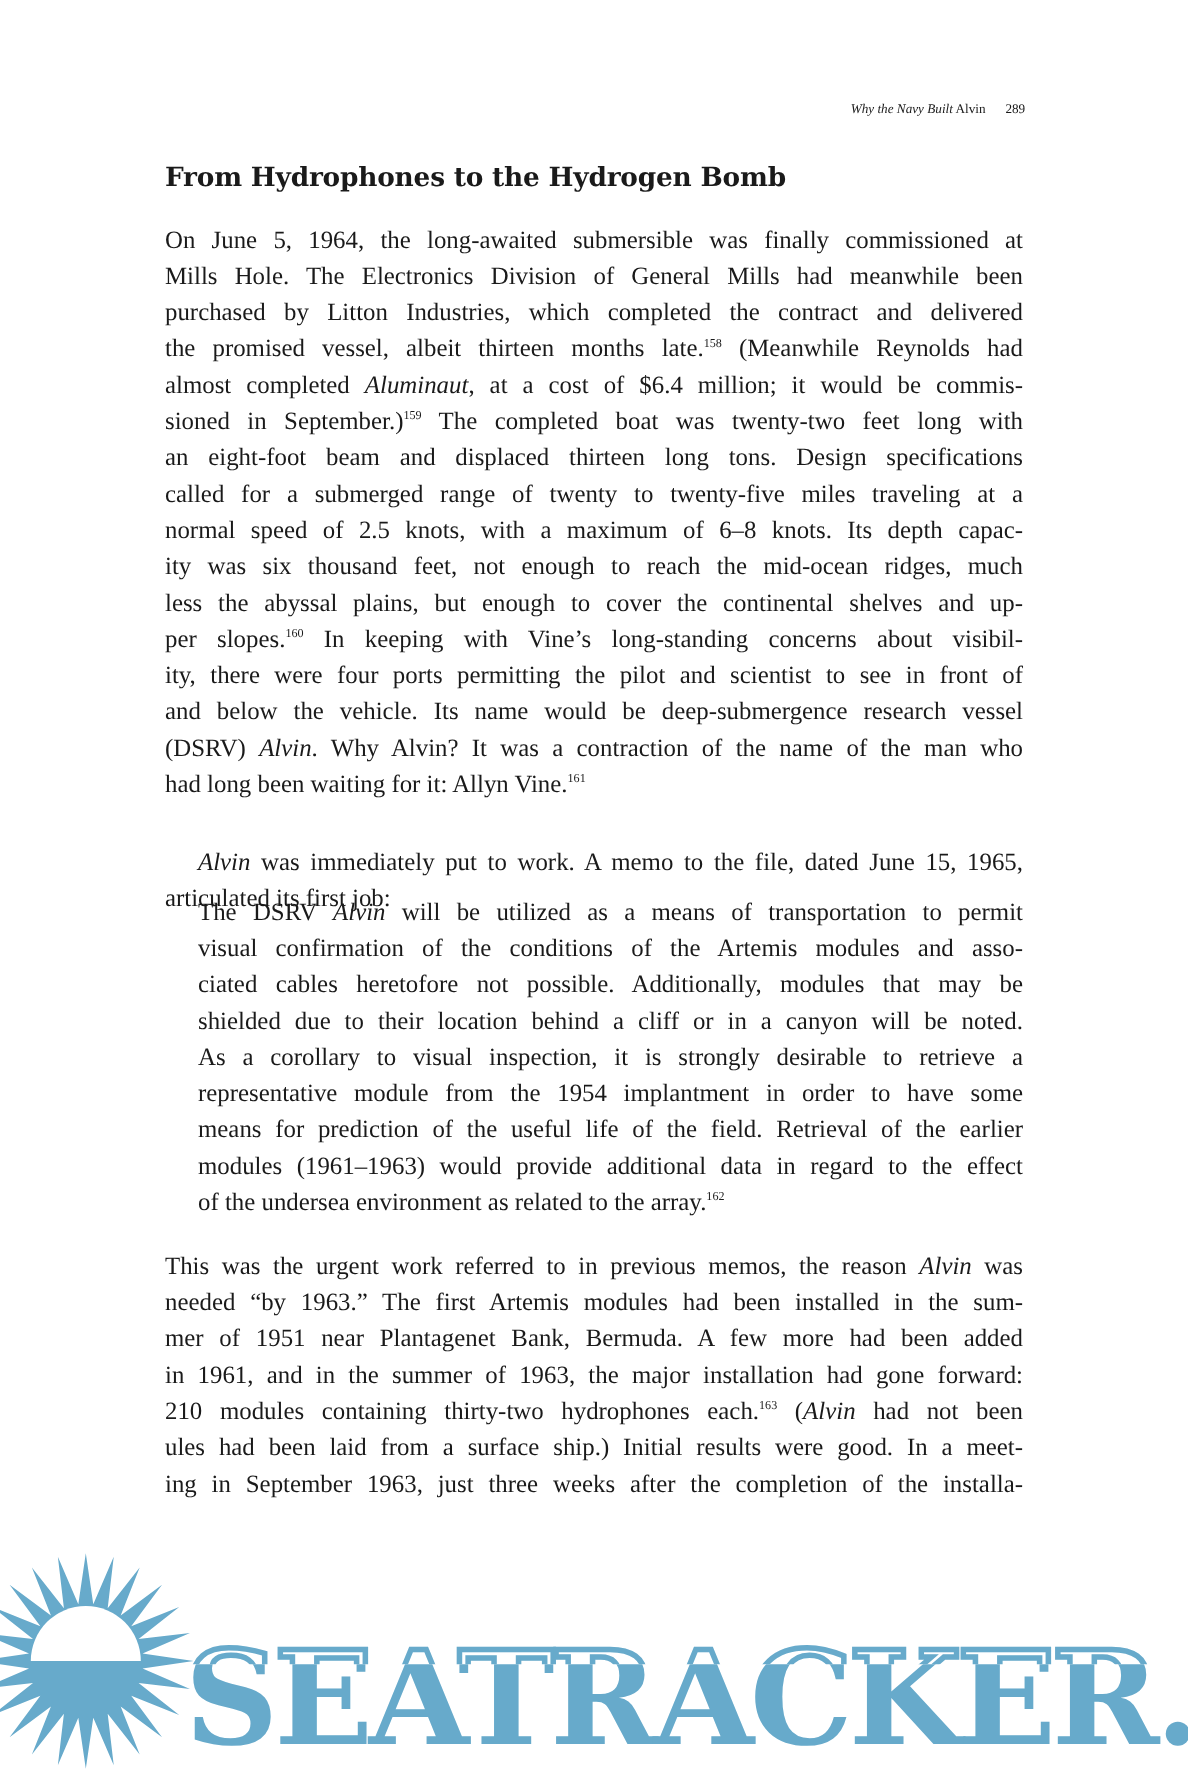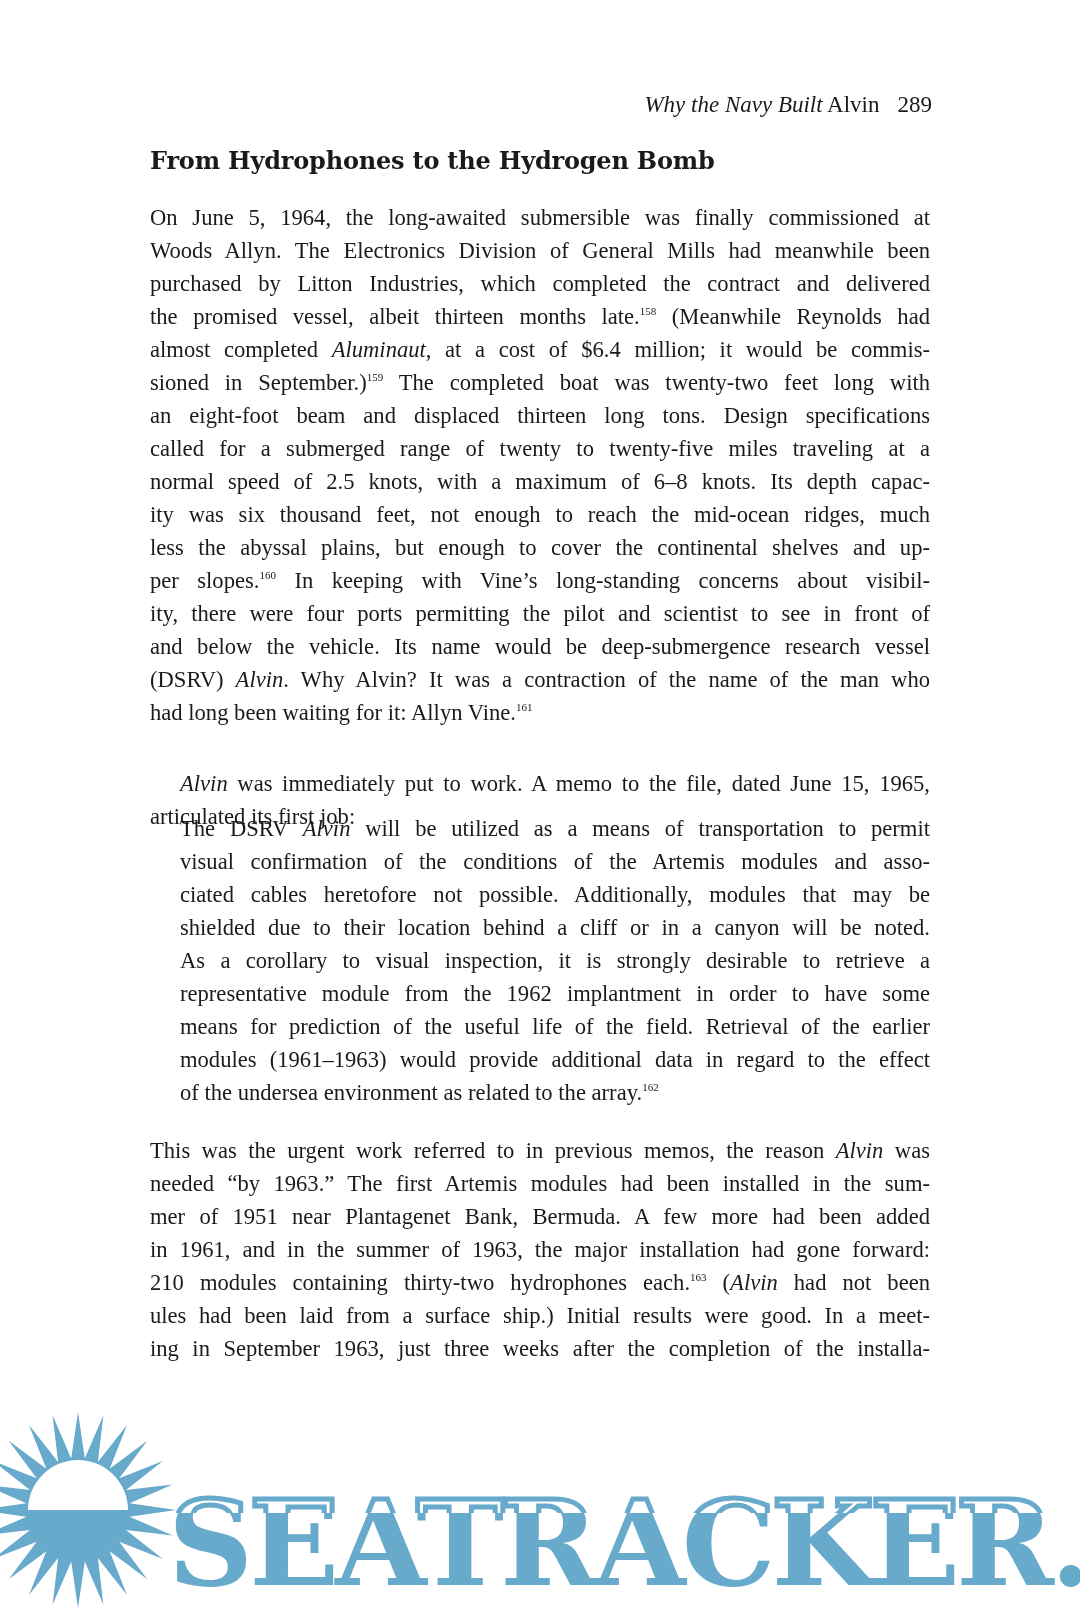--- a/index.html
+++ b/index.html
@@ -1,18 +1,18 @@
 <!DOCTYPE html>
 <html><head>
   <meta charset="utf-8">
   <style>
     html, body { margin: 0; padding: 0; background: #ffffff; }
     body { width: 1080px; height: 1620px; position: relative; overflow: hidden;
            font-family: "DejaVu Serif", "Liberation Serif", serif; color: #1a1a1a; }
-    .running-head { position: absolute; top: 92px; right: 148px; font-size: 23px; font-family: "Liberation Serif", serif; }
+    .running-head { position: absolute; top: 92px; right: 148px; font-size: 12px; font-family: "Liberation Serif", serif; }
     .running-head .title-it { font-style: italic; }
     .running-head .page-num { margin-left: 18px; }
     .heading { position: absolute; top: 146px; left: 150px; font-size: 24px; font-weight: bold; font-family: "DejaVu Serif", serif; letter-spacing: -0.2px; }
     .block { position: absolute; left: 150px; width: 780px; font-family: "Liberation Serif", serif; font-size: 22.6px; }
     .line { height: 33px; line-height: 33px; white-space: nowrap; text-align: justify; text-align-last: justify; }
     .line.last { text-align-last: left; }
     .line.indent { padding-left: 30px; margin-top: 38px; }
     .quote { left: 180px; width: 750px; }
     sup { font-size: 11px; vertical-align: 9px; line-height: 0; }
     i { font-style: italic; }
@@ -27,21 +27,21 @@
 
 <div class="running-head">
   <span class="title-it">Why the Navy Built</span><span> Alvin</span><span class="page-num">289</span>
 </div>
 
 <div class="heading">From Hydrophones to the Hydrogen Bomb</div>
 
 <div class="block p1">
   <div id="p1">
       <div class="line">On June 5, 1964, the long-awaited submersible was finally commissioned at</div>
-      <div class="line">Woods Allyn. The Electronics Division of General Mills had meanwhile been</div>
+      <div class="line">Mills Hole. The Electronics Division of General Mills had meanwhile been</div>
       <div class="line">purchased by Litton Industries, which completed the contract and delivered</div>
       <div class="line"><span>the promised vessel, albeit thirteen months late.</span><sup>158</sup><span> (Meanwhile Reynolds had</span></div>
       <div class="line"><span>almost completed </span><i>Aluminaut</i><span>, at a cost of $6.4 million; it would be commis-</span></div>
       <div class="line"><span>sioned in September.)</span><sup>159</sup><span> The completed boat was twenty-two feet long with</span></div>
       <div class="line">an eight-foot beam and displaced thirteen long tons. Design specifications</div>
       <div class="line">called for a submerged range of twenty to twenty-five miles traveling at a</div>
       <div class="line">normal speed of 2.5 knots, with a maximum of 6–8 knots. Its depth capac-</div>
       <div class="line">ity was six thousand feet, not enough to reach the mid-ocean ridges, much</div>
       <div class="line">less the abyssal plains, but enough to cover the continental shelves and up-</div>
       <div class="line"><span>per slopes.</span><sup>160</sup><span> In keeping with Vine’s long-standing concerns about visibil-</span></div>
@@ -56,21 +56,21 @@
     </div>
 </div>
 
 <div class="block quote">
   <div id="bq">
       <div class="line"><span>The DSRV </span><i>Alvin</i><span> will be utilized as a means of transportation to permit</span></div>
       <div class="line">visual confirmation of the conditions of the Artemis modules and asso-</div>
       <div class="line">ciated cables heretofore not possible. Additionally, modules that may be</div>
       <div class="line">shielded due to their location behind a cliff or in a canyon will be noted.</div>
       <div class="line">As a corollary to visual inspection, it is strongly desirable to retrieve a</div>
-      <div class="line">representative module from the 1962 implantment in order to have some</div>
+      <div class="line">representative module from the 1954 implantment in order to have some</div>
       <div class="line">means for prediction of the useful life of the field. Retrieval of the earlier</div>
       <div class="line">modules (1961–1963) would provide additional data in regard to the effect</div>
       <div class="line last"><span>of the undersea environment as related to the array.</span><sup>162</sup></div>
     </div>
 </div>
 
 <div class="block p3">
   <div id="p3">
       <div class="line"><span>This was the urgent work referred to in previous memos, the reason </span><i>Alvin</i><span> was</span></div>
       <div class="line">needed “by 1963.” The first Artemis modules had been installed in the sum-</div>

